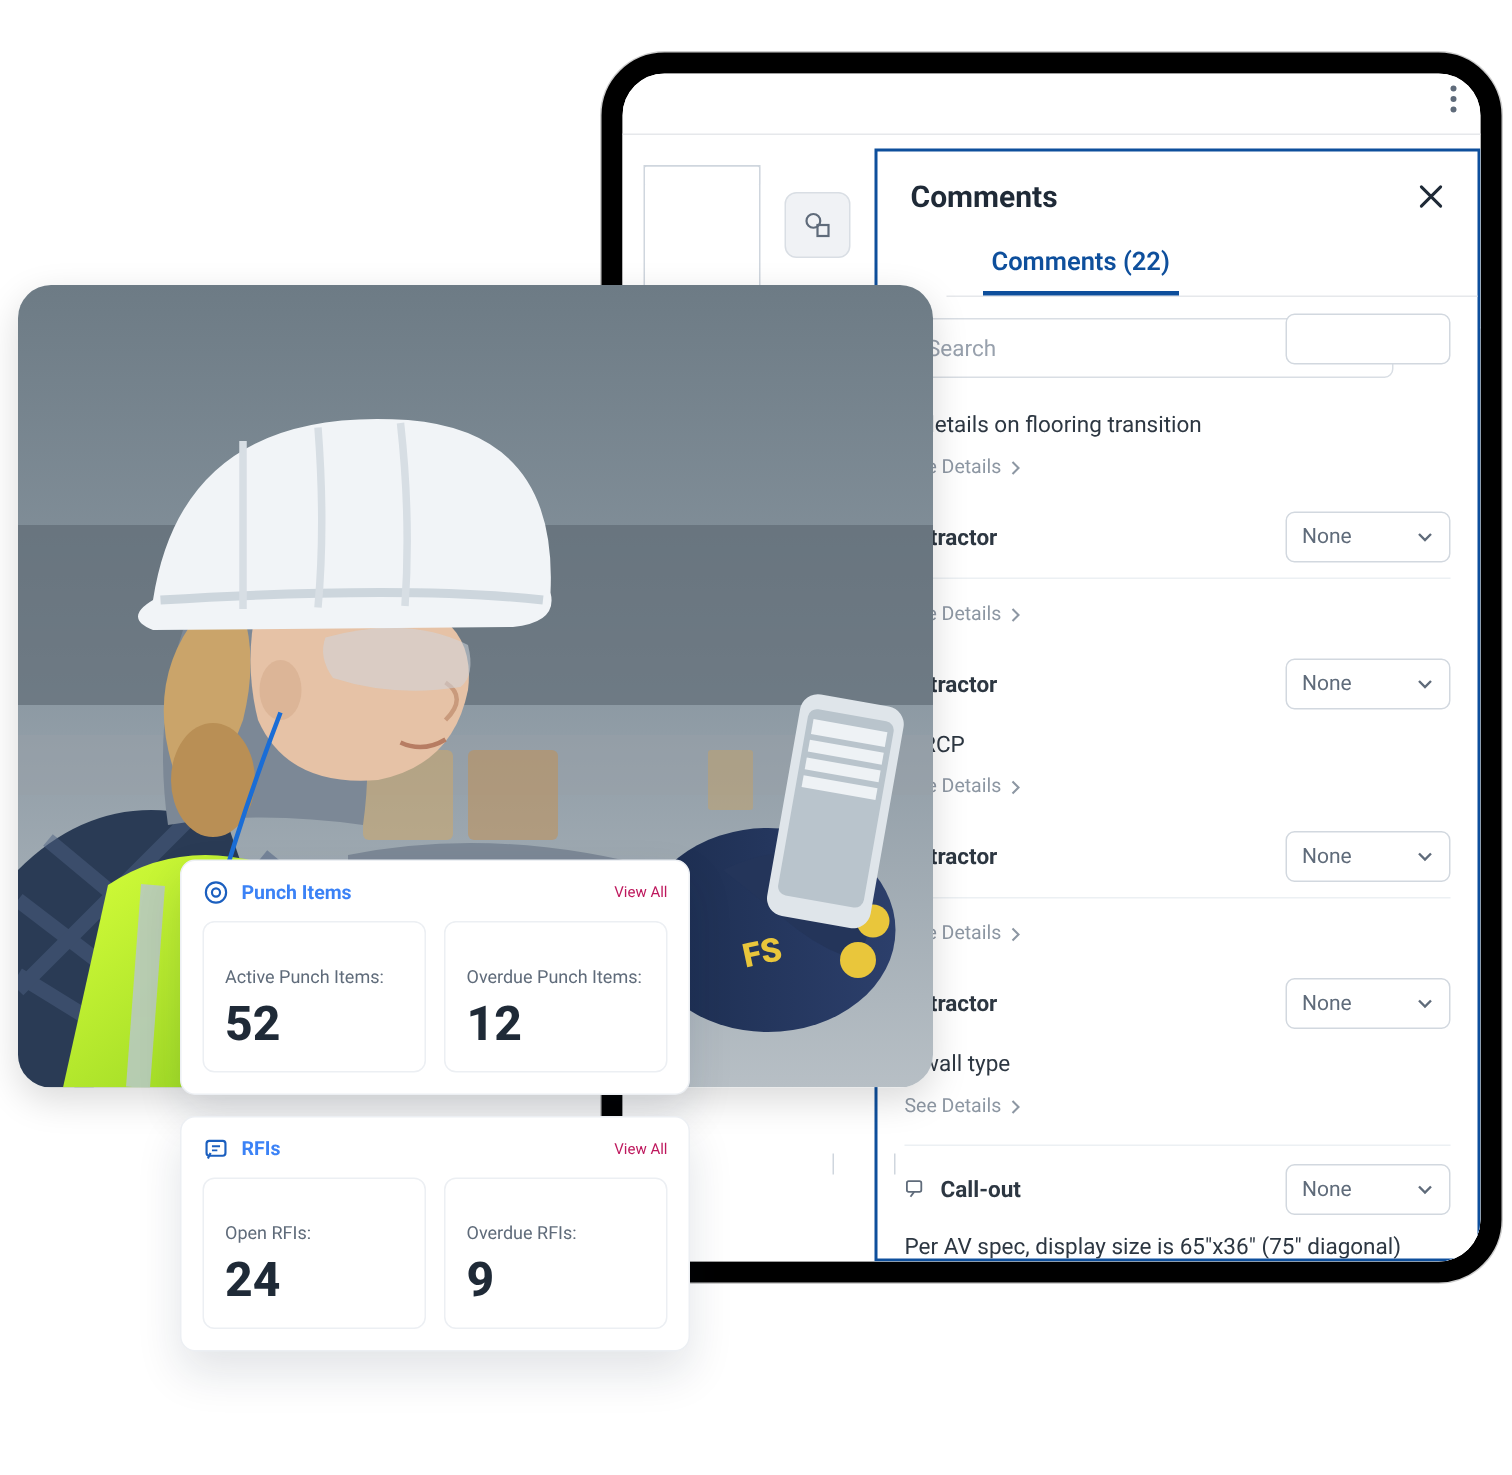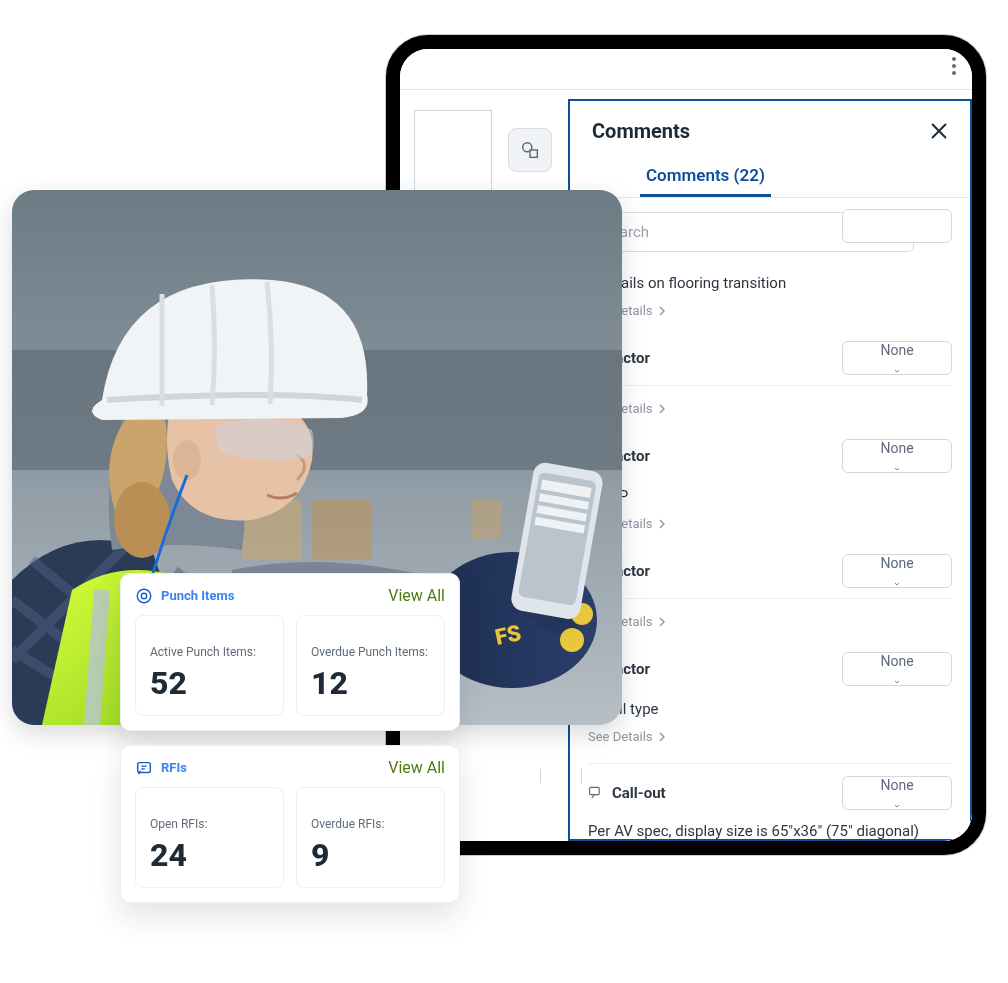--- a/index.html
+++ b/index.html
@@ -18,21 +18,21 @@
       left: 85px;
       top: 30px;
       width: 838px;
       height: 923px;
       background: #fff;
     }
 
     
     .tablet {
       position: absolute;
-      left: 386px;
+      left: 401px;
       top: 35px;
       width: 600px;
       height: 820px;
       background: #fff;
       border: 14px solid #000;
       border-radius: 42px;
       overflow: hidden;
       box-shadow: 0 0 0 1px rgba(0,0,0,0.2);
     }
     .tablet-notch {
@@ -162,21 +162,21 @@
     }
     .assignee-label {
       font-size:15px; font-weight:700; color:#2d3742;
     }
     .dropdown {
       height:34px; min-width:110px;
       border:1px solid #d2d8df; border-radius:6px;
       padding:0 10px;
       display:flex; align-items:center; justify-content:space-between;
       gap:10px; cursor:pointer;
-      font-size:14px; color:#5f6b7a;flex-direction:column;
+      font-size:14px; color:#5f6b7a;
     }
     .dropdown svg { width:12px; height:12px; color:#5f6b7a; }
 
     .callout-row {
       display:flex; align-items:center; justify-content:space-between;
       padding:8px 0 4px;
     }
     .callout-left { display:flex; align-items:center; gap:8px; font-size:15px; font-weight:700; color:#2d3742; }
     .callout-left svg { width:16px; height:16px; color:#5f6b7a; }
     .callout-note {
@@ -221,21 +221,21 @@
     .card-header {
       display:flex; align-items:center; justify-content:space-between;
       margin-bottom:10px;
     }
     .card-title-wrap { display:flex; align-items:center; gap:8px; }
     .card-title-wrap svg { width:18px; height:18px; }
     .card-title {
       font-size:13px; font-weight:700; color:#3b82f6;
     }
     .view-all {
-      font-size:16px; color:#4d7c0f; cursor:pointer;
+      font-size:10px; color:#be185d; cursor:pointer;
     }
     .metrics {
       display:flex; gap:12px;
     }
     .metric {
       flex:1;
       border:1px solid #eceff3;
       border-radius:8px;
       padding:29px 14px 16px;
       background:#fff;

